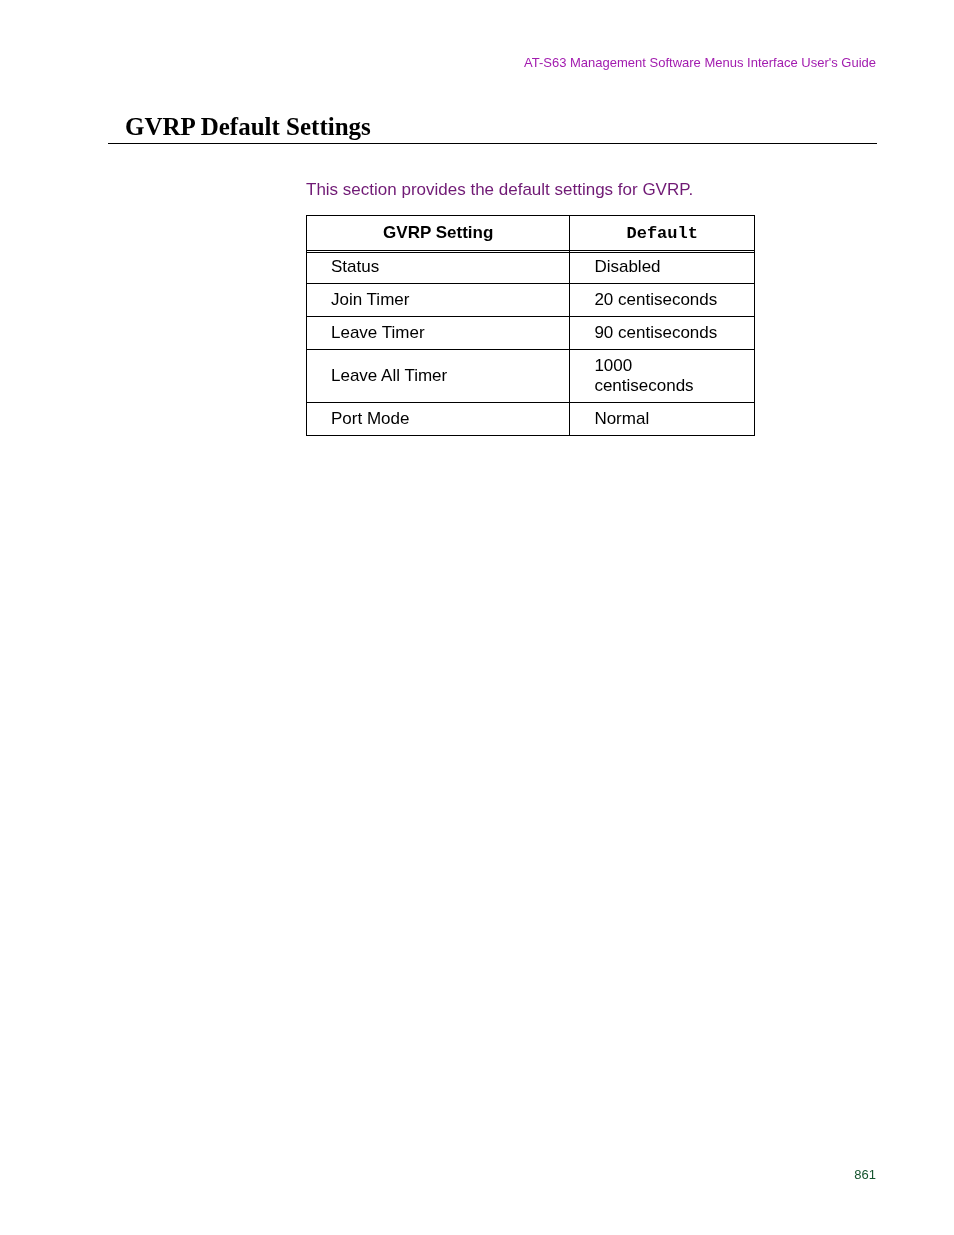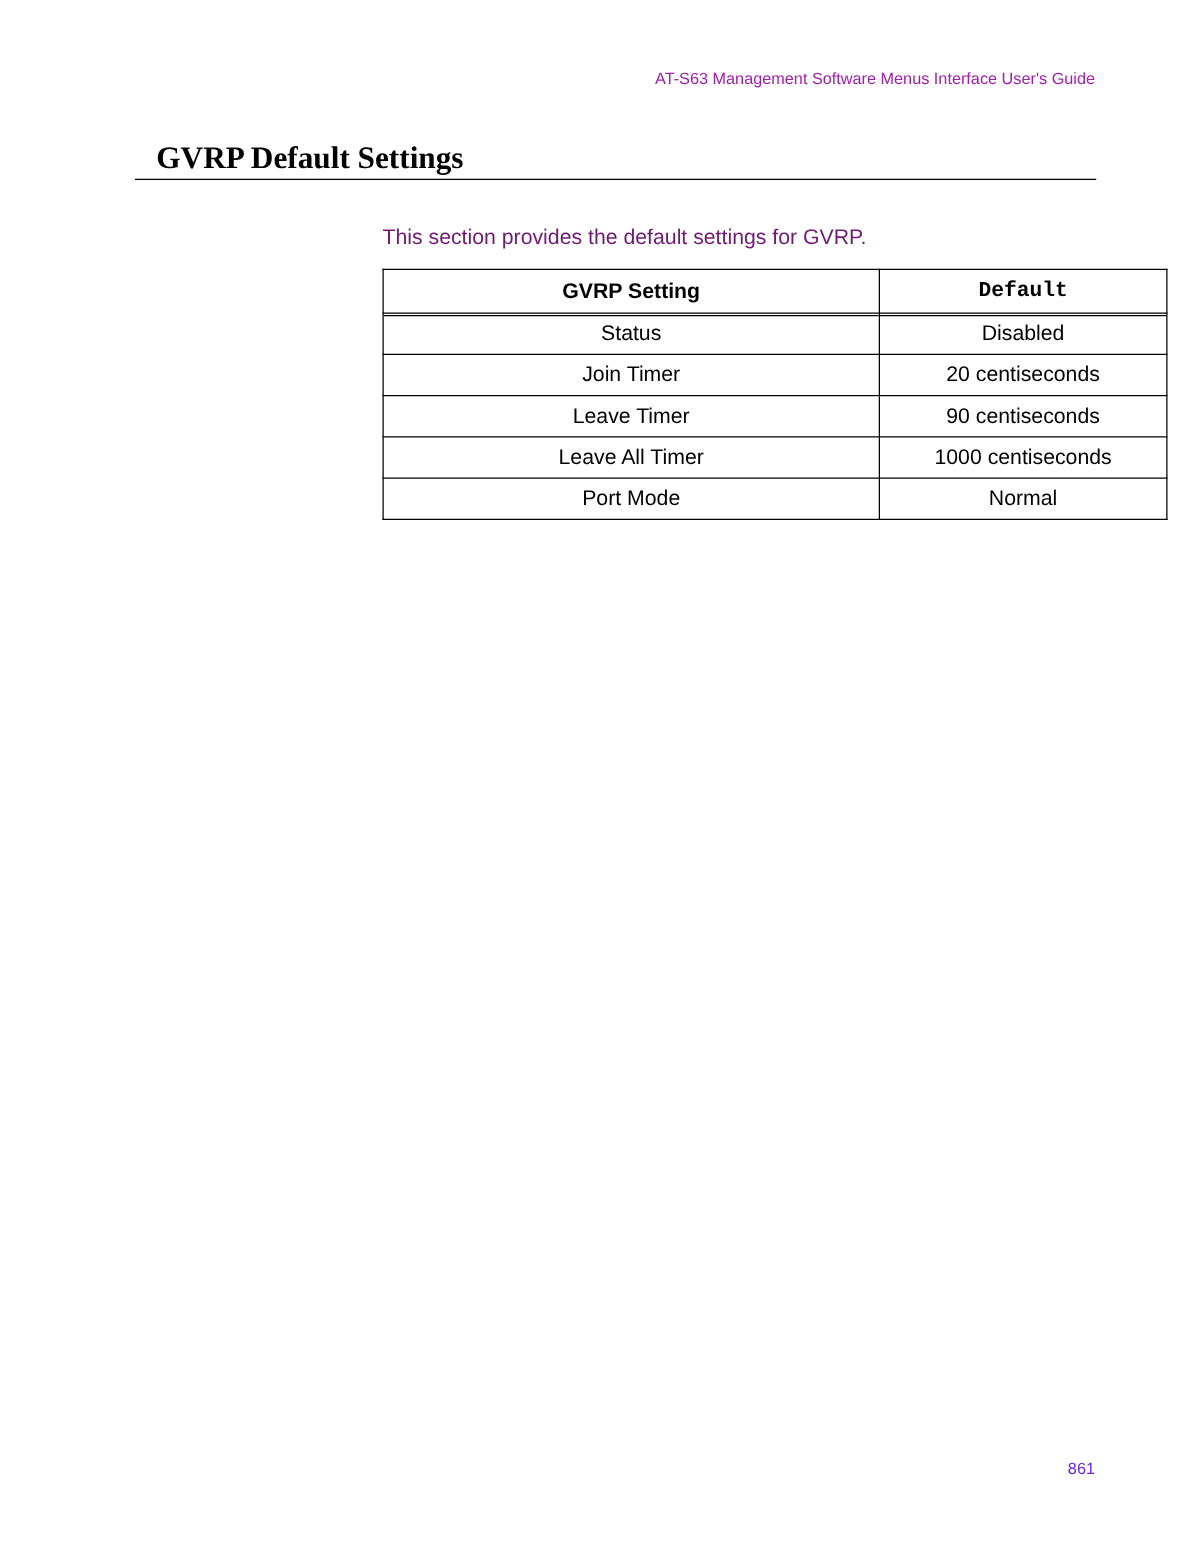--- a/index.html
+++ b/index.html
@@ -44,58 +44,58 @@
       top: 180px;
       left: 306px;
       font-size: 17px;
       color: #701a75;
     }
     .settings-table {
       position: absolute;
       top: 215px;
       left: 306px;
       border-collapse: collapse;
-      width: 628px;
+      width: 449px;
     }
     .settings-table th {
       border: 1px solid #000000;
       padding: 7px 12px;
       font-size: 17px;
       font-weight: bold;
       text-align: center;
       position: relative;
     }
     .settings-table th::after {
       content: '';
       position: absolute;
       bottom: -3px;
       left: 0;
       right: 0;
       height: 1px;
       background: #000000;
     }
     .settings-table td {
       border: 1px solid #000000;
-      padding: 6px 12px;
+      padding: 6px 24px;
       font-size: 17px;
-      text-align: center;
+      text-align: left;
     }
     .col-setting {
       width: 352px;
     }
     .col-default {
       width: 204px;
       font-family: Liberation Mono, monospace;
     }
     .page-number {
       position: absolute;
       bottom: 53px;
       right: 78px;
       font-size: 13px;
-      color: #6d28d9;
+      color: #14532d;
     }
   </style>
 </head>
 <body>
 
 <div class="header-text">AT-S63 Management Software Menus Interface User's Guide</div>
 
 <h1 class="section-title">GVRP Default Settings</h1>
 <div class="title-underline"></div>
 

